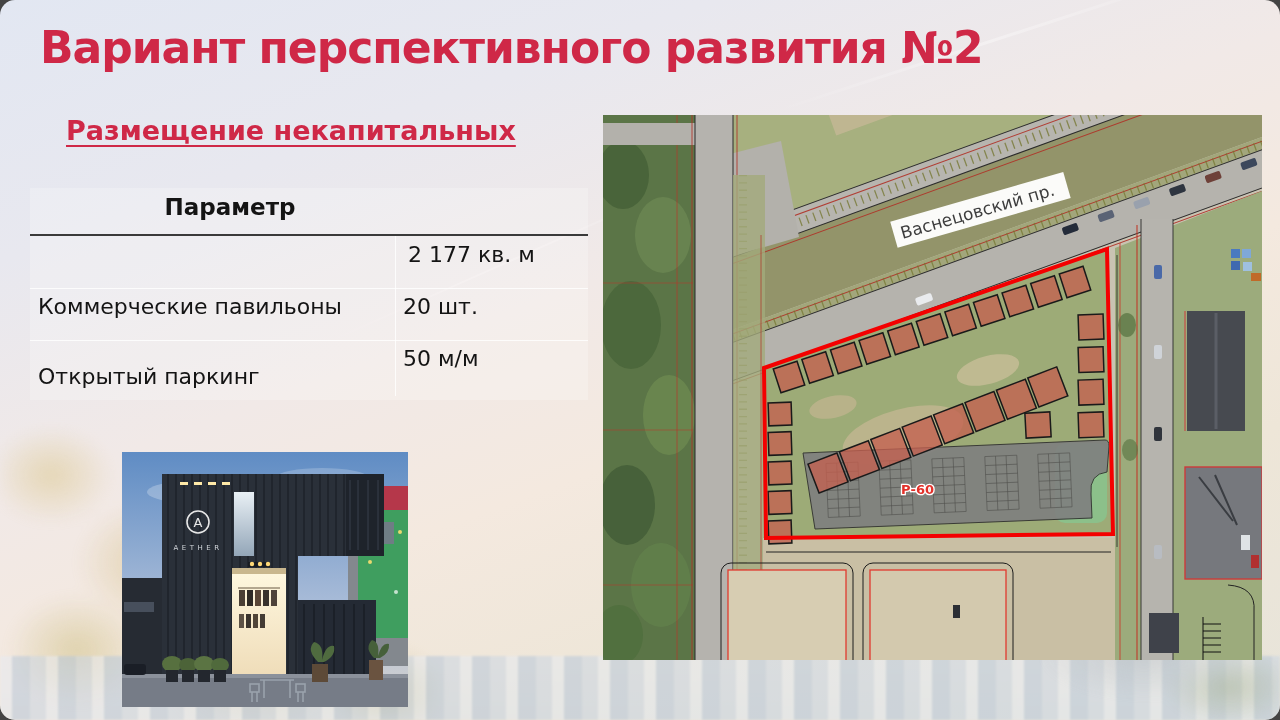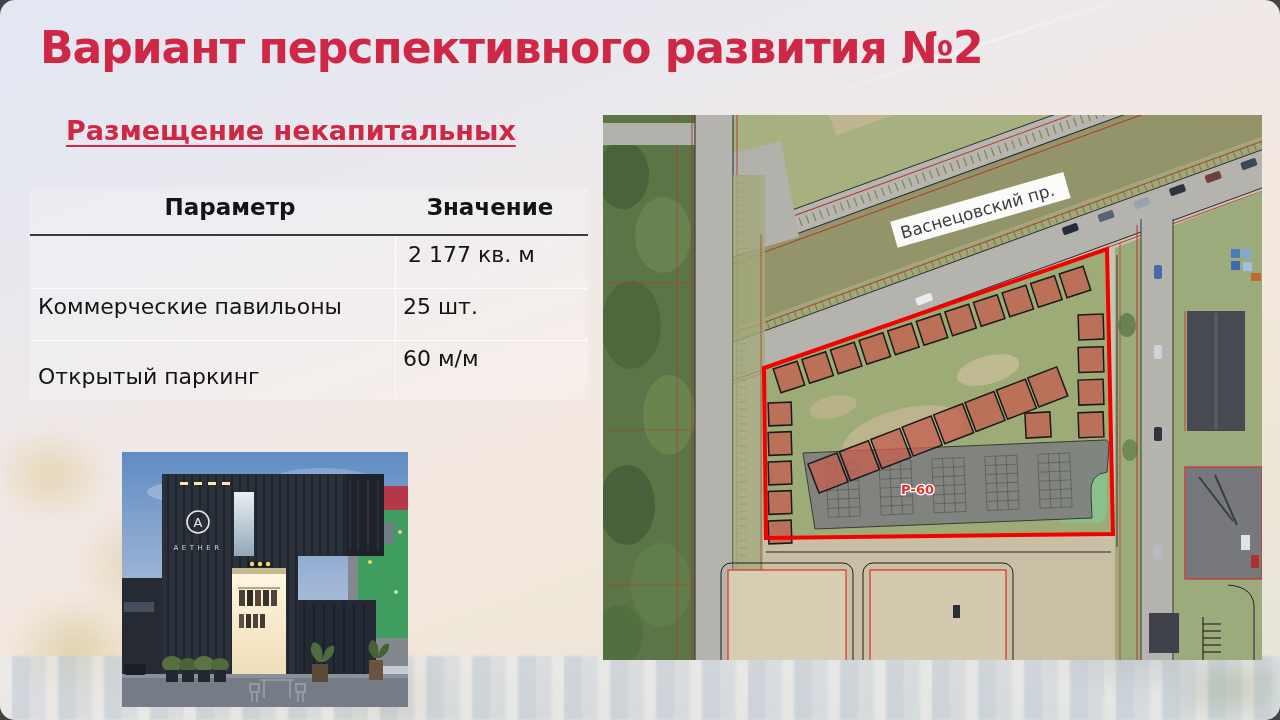--- a/index.html
+++ b/index.html
@@ -62,33 +62,32 @@
   <div class="contrail2"></div>
 
   <div class="title">Вариант перспективного развития №2</div>
 
   <div class="subtitle">
     <span>Размещение некапитальных</span><br>
   </div>
 
   <div class="ptable">
     <div class="hdr" style="left:40px;width:320px;">Параметр</div>
-    <div class="hdr" style="left:370px;width:180px;">Значение</div>
     <div class="hdr-line"></div>
     <div class="col-line"></div>
 
     <div class="cell" style="left:378px;top:54px;">2 177 кв. м</div>
     <div class="row-line" style="top:100px;"></div>
 
     <div class="cell" style="left:8px;top:106px;">Коммерческие павильоны</div>
-    <div class="cell" style="left:373px;top:106px;">25 шт.</div>
+    <div class="cell" style="left:373px;top:106px;">20 шт.</div>
     <div class="row-line" style="top:152px;"></div>
 
     <div class="cell" style="left:8px;top:176px;">Открытый паркинг</div>
-    <div class="cell" style="left:373px;top:158px;">60 м/м</div>
+    <div class="cell" style="left:373px;top:158px;">50 м/м</div>
   </div>
 
 
   <svg class="photo" viewBox="0 0 286 255">
     <defs>
       <linearGradient id="sky" x1="0" y1="0" x2="0" y2="1">
         <stop offset="0" stop-color="#5f8cc4"></stop>
           <stop offset=".6" stop-color="#a9bcd8"></stop>
           <stop offset="1" stop-color="#d9d4ce"></stop>
       </linearGradient>

